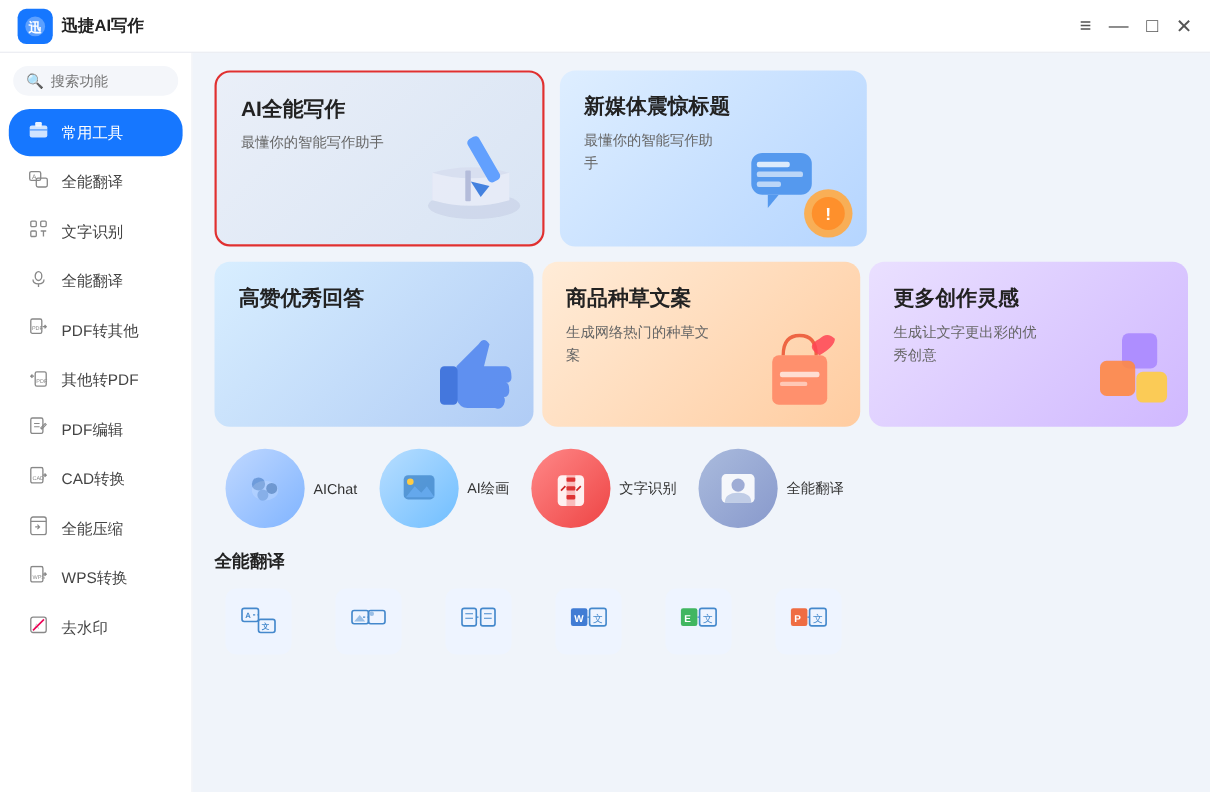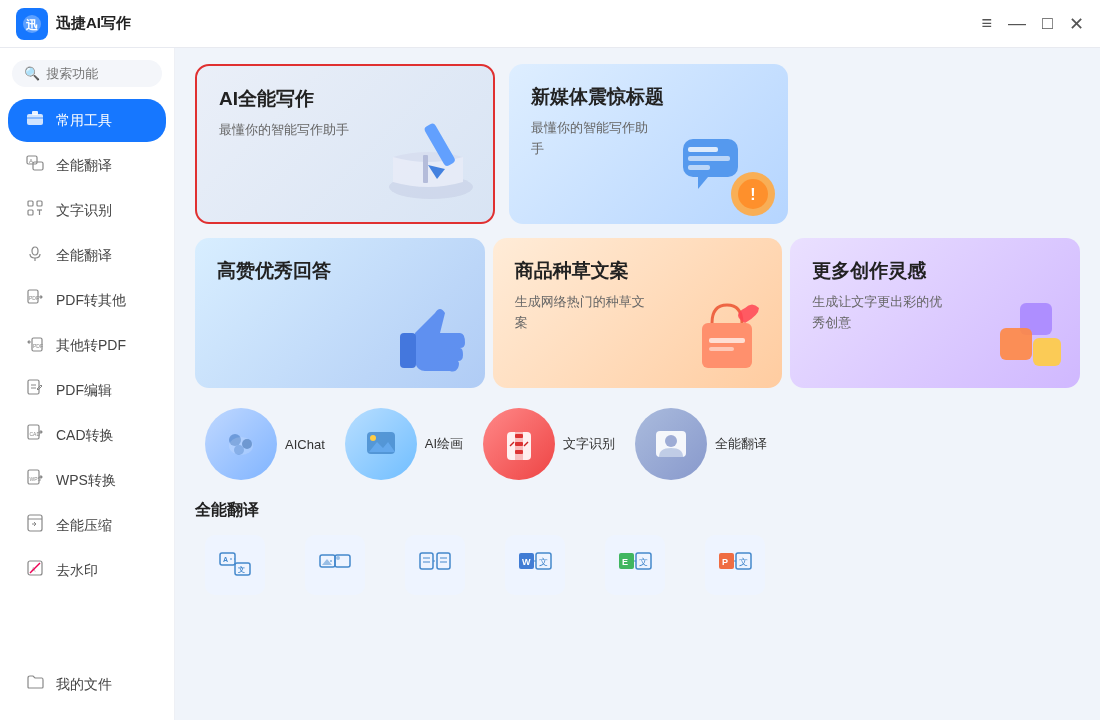--- a/index.html
+++ b/index.html
@@ -372,60 +372,50 @@
           <text x="3.5" y="12" font-size="5" fill="#888">CAD</text>
           <path d="M13 8 L16 8 M14.5 6.5 L16 8 L14.5 9.5" stroke="#888" stroke-width="1.2"></path>
         </svg>
       </span>
       <span>CAD转换</span>
     </div>
 
     <div class="sidebar-item">
       <span class="icon">
         <svg width="18" height="18" viewBox="0 0 18 18" fill="none">
+          <rect x="2" y="1" width="14" height="16" rx="2" stroke="#888" stroke-width="1.2"></rect>
+          <line x1="2" y1="5" x2="16" y2="5" stroke="#888" stroke-width="1"></line>
+          <path d="M8 8 L10 10 L8 12 M10 10 L6 10" stroke="#888" stroke-width="1" fill="none"></path>
+        </svg>
+      </span>
+      <span>全能压缩</span>
+    </div>
+
+    <div class="sidebar-item">
+      <span class="icon">
+        <svg width="18" height="18" viewBox="0 0 18 18" fill="none">
           <rect x="2" y="1" width="11" height="14" rx="1.5" stroke="#888" stroke-width="1.2"></rect>
           <text x="3.5" y="12" font-size="5" fill="#888">WPS</text>
           <path d="M13 8 L16 8 M14.5 6.5 L16 8 L14.5 9.5" stroke="#888" stroke-width="1.2"></path>
         </svg>
       </span>
       <span>WPS转换</span>
     </div>
 
     <div class="sidebar-item">
       <span class="icon">
         <svg width="18" height="18" viewBox="0 0 18 18" fill="none">
-          <rect x="2" y="1" width="14" height="16" rx="2" stroke="#888" stroke-width="1.2"></rect>
-          <line x1="2" y1="5" x2="16" y2="5" stroke="#888" stroke-width="1"></line>
-          <path d="M8 8 L10 10 L8 12 M10 10 L6 10" stroke="#888" stroke-width="1" fill="none"></path>
-        </svg>
-      </span>
-      <span>全能压缩</span>
-    </div>
-
-    <div class="sidebar-item">
-      <span class="icon">
-        <svg width="18" height="18" viewBox="0 0 18 18" fill="none">
           <rect x="2" y="2" width="14" height="14" rx="2" stroke="#888" stroke-width="1.2"></rect>
           <text x="5" y="13" font-size="7" fill="#888" opacity="0.5">A</text>
           <line x1="14" y1="4" x2="4" y2="14" stroke="#e05" stroke-width="1.5"></line>
         </svg>
       </span>
       <span>去水印</span>
     </div>
 
-    <div class="sidebar-bottom">
-      <div class="sidebar-item">
-        <span class="icon">
-          <svg width="18" height="18" viewBox="0 0 18 18" fill="none">
-            <path d="M2 5 Q2 3 4 3 L7 3 L9 5 L16 5 Q17 5 17 7 L17 14 Q17 15 16 15 L3 15 Q2 15 2 14 Z" stroke="#888" stroke-width="1.2" fill="none"></path>
-          </svg>
-        </span>
-        <span>我的文件</span>
-      </div>
-    </div>
   </div>
 
   <div class="content">
 
     <div class="top-cards">
 
       <div class="card card-1" style="background: linear-gradient(135deg, #eaeff8 0%, #d8e4f4 100%); position:relative; min-height:160px;">
         <div class="card-title">AI全能写作</div>
         <div class="card-desc">最懂你的智能写作助手</div>
 

